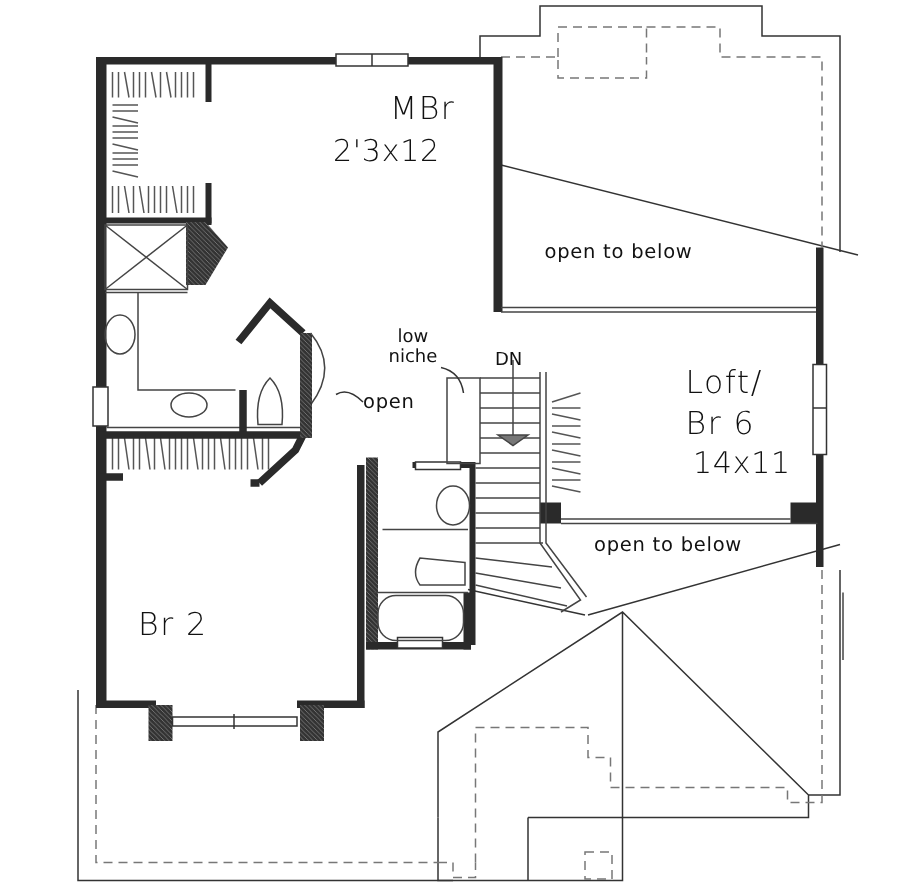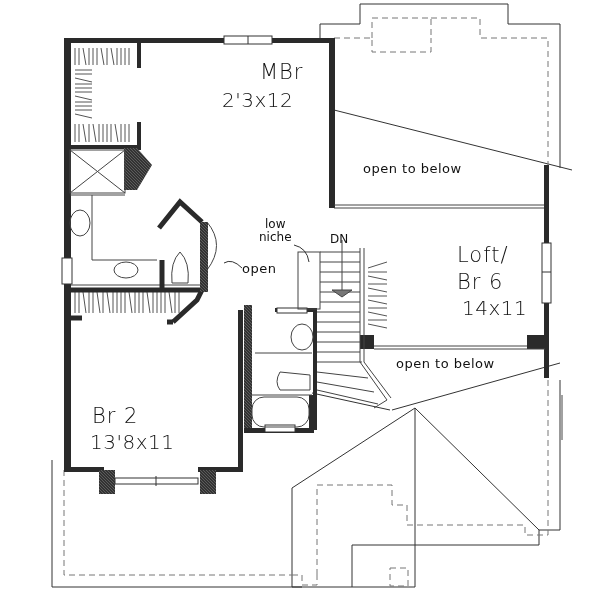--- a/index.html
+++ b/index.html
@@ -260,14 +260,13 @@
   <div class="lbl small" style="left:318px;top:233px;">DN</div>
   <div class="lbl note" style="left:230px;top:262px;">open</div>
 
   <div class="lbl room-name" style="left:445px;top:245px;">Loft/</div>
   <div class="lbl room-name" style="left:445px;top:272px;">Br 6</div>
   <div class="lbl room-dim" style="left:450px;top:298px;">14x11</div>
 
   <div class="lbl note" style="left:384px;top:357px;">open to below</div>
 
   <div class="lbl room-name" style="left:80px;top:406px;">Br 2</div>
-  <div class="lbl room-dim" style="left:78px;top:432px;">13'8x11</div>
 </div>
 
 </body></html>

